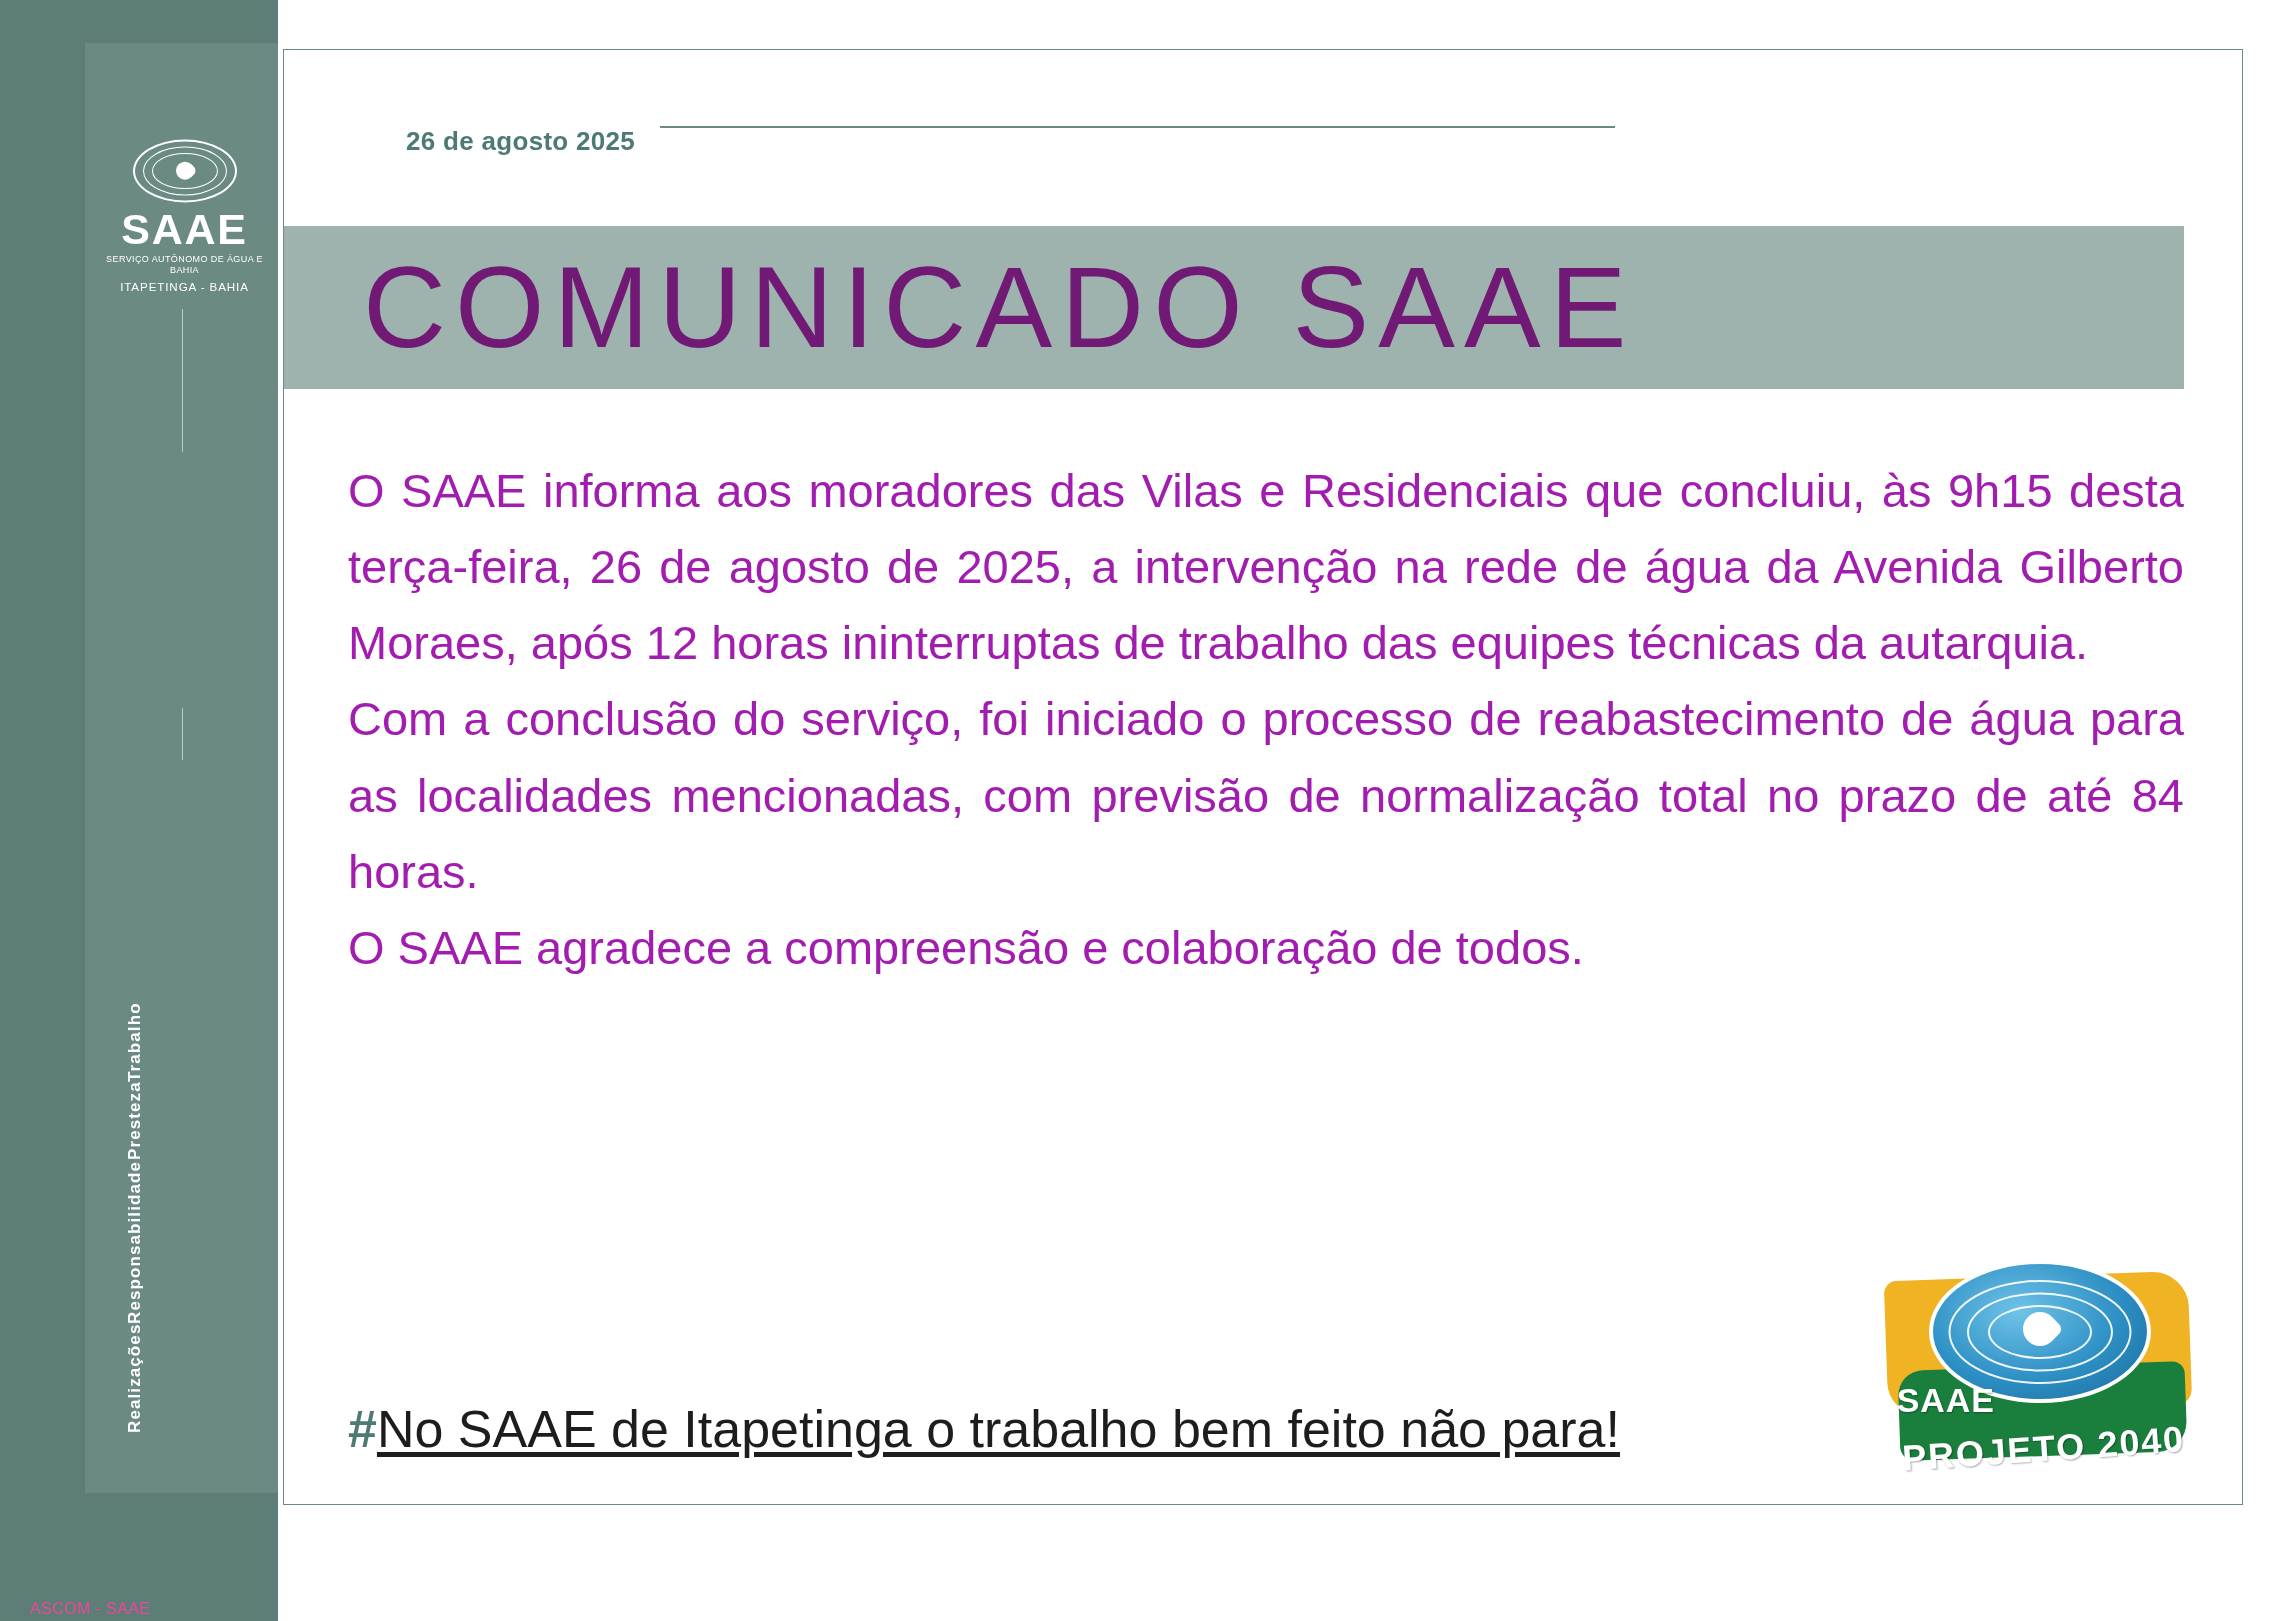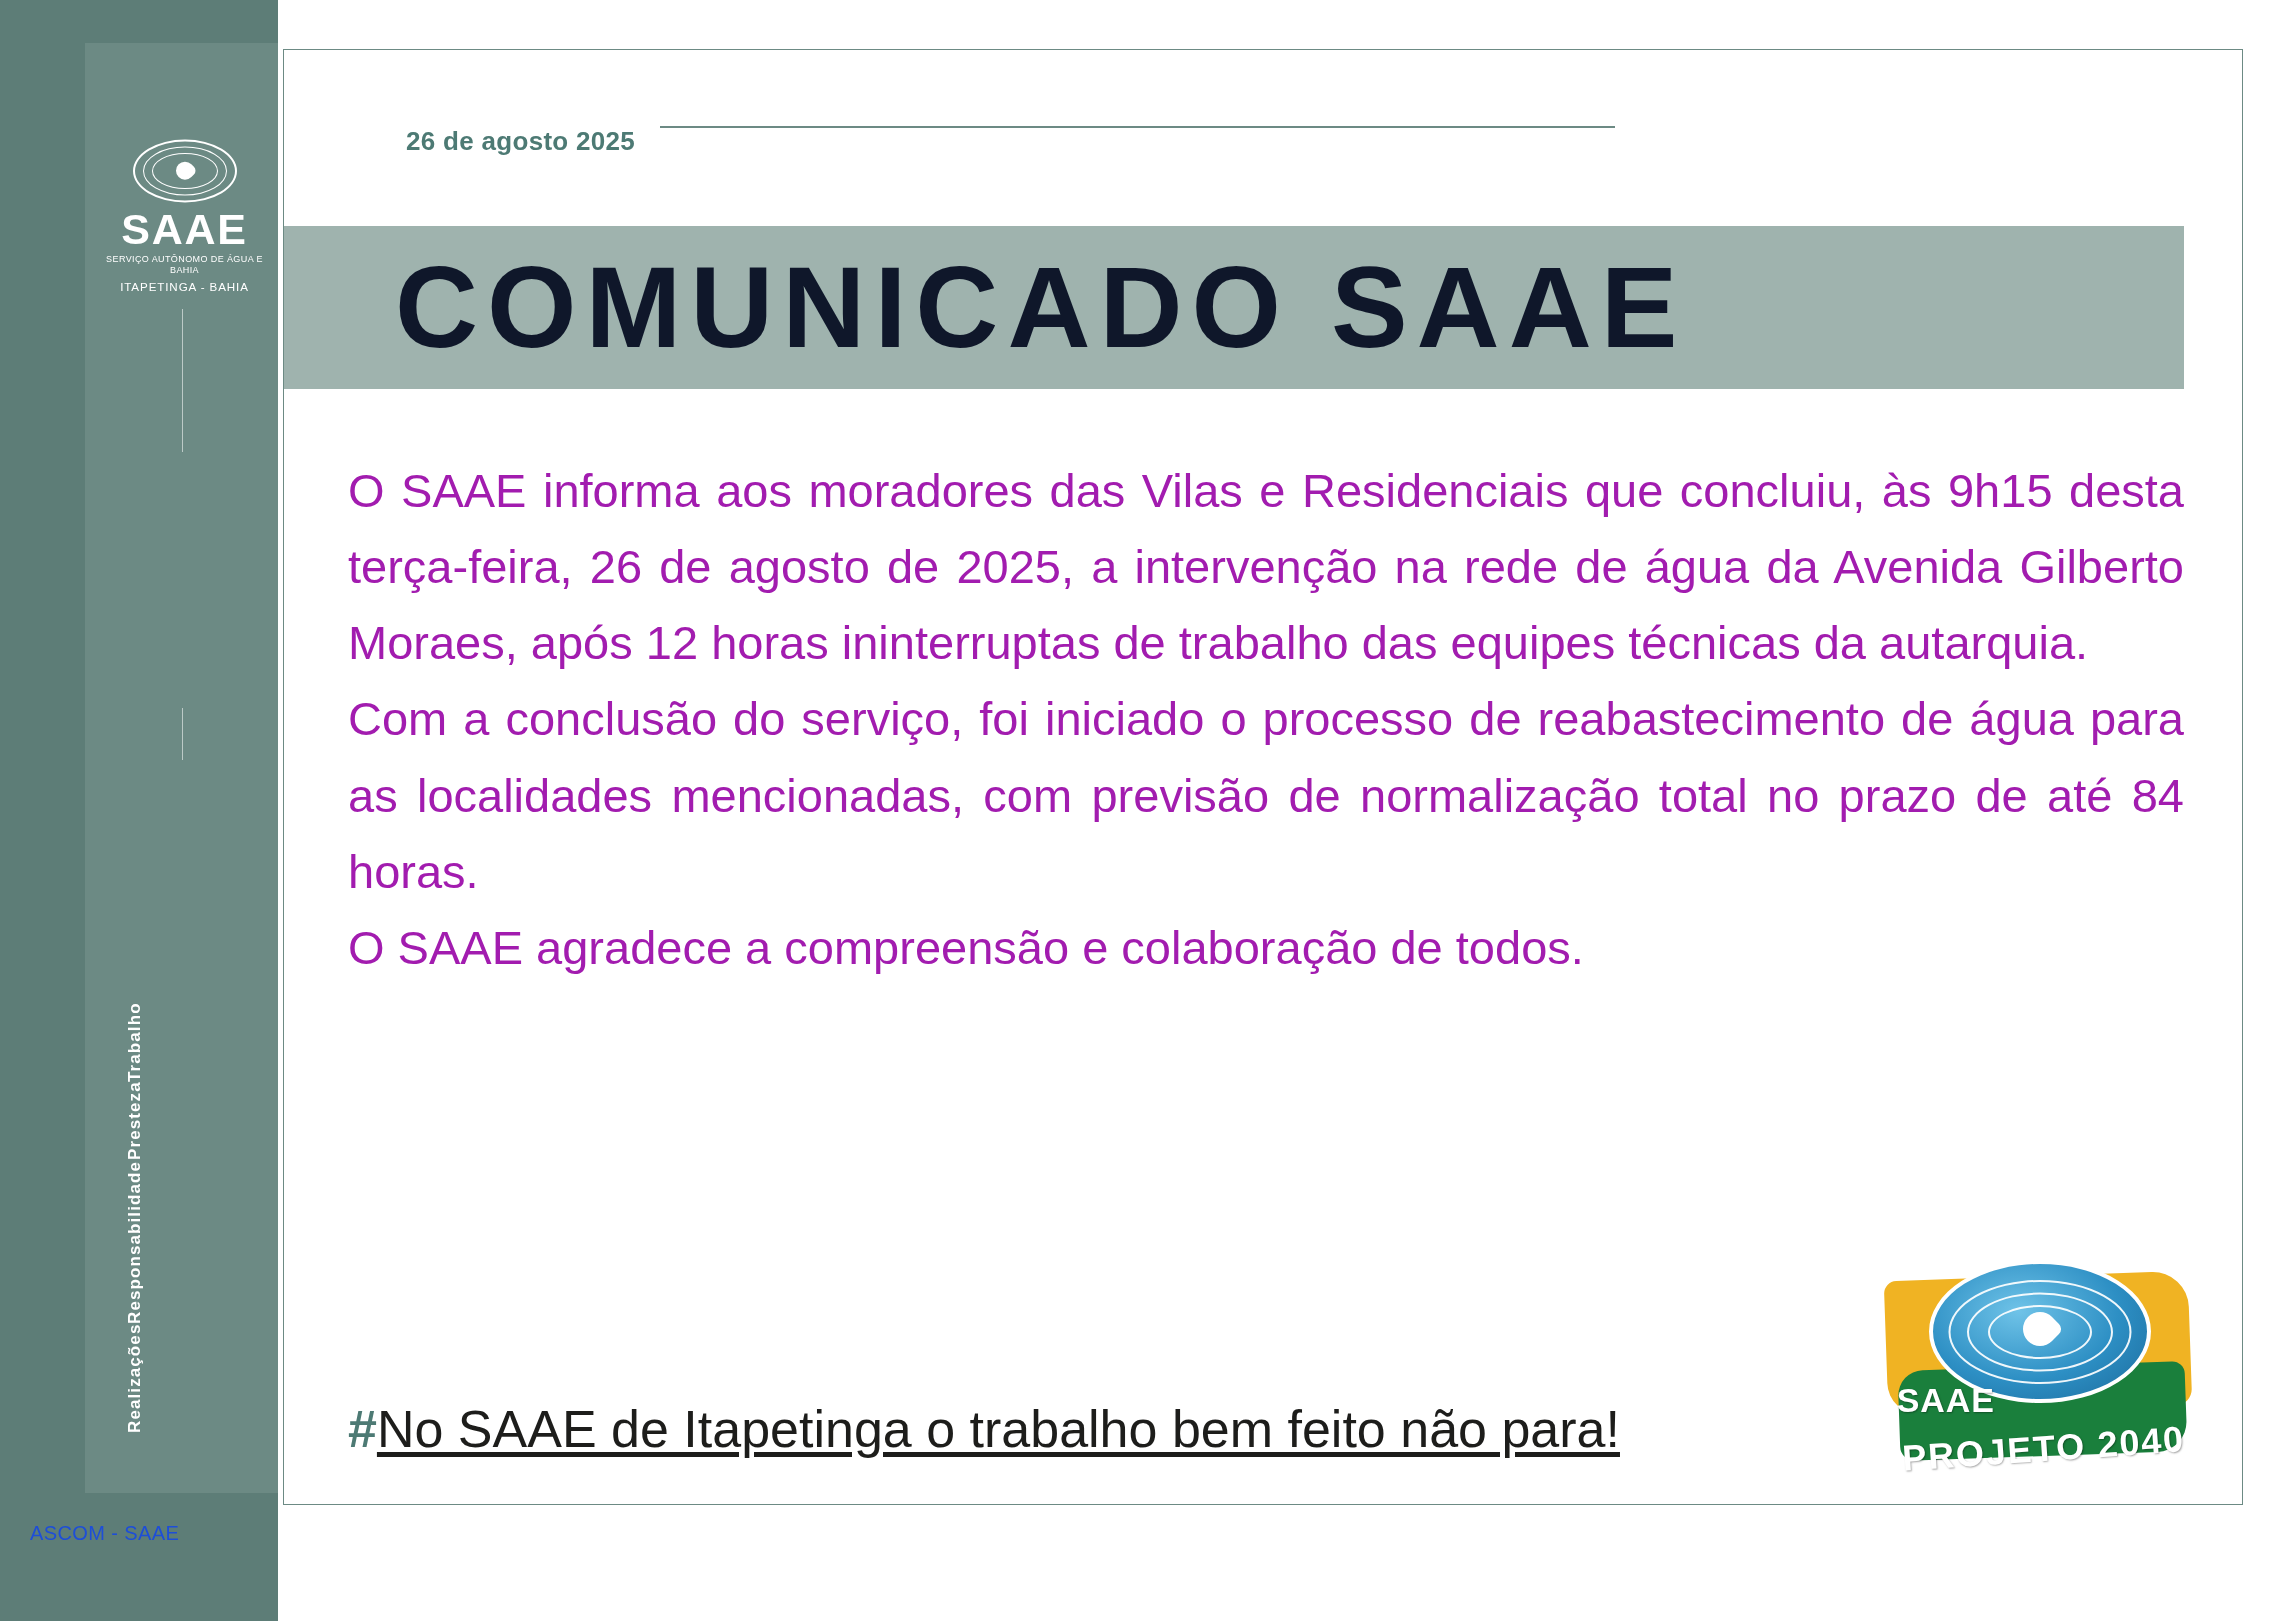--- a/index.html
+++ b/index.html
@@ -120,23 +120,23 @@
     flex-direction: row;
     align-items: flex-start;
     justify-content: flex-start;
     gap: 0;
   }
   .vword { margin: 0; padding: 0; }
 
   .ascom {
     position: absolute;
     left: 30px;
-    top: 1522px;
-    color: #1d4ed8;
-    font-size: 20px;
+    top: 1600px;
+    color: #ec4899;
+    font-size: 16px;
     letter-spacing: 0.4px;
   }
 
   
   .card {
     position: absolute;
     left: 283px;
     top: 49px;
     width: 1960px;
     height: 1456px;
@@ -173,27 +173,26 @@
     top: 176px;
     width: 1900px;
     height: 163px;
     background: #9fb3ae;
     display: flex;
     align-items: center;
     padding-left: 79px;
     box-sizing: border-box;
   }
   .title-text {
-    color: #0f172a;
+    color: #701a75;
     font-size: 115px;
-    font-weight: bold;
+    font-weight: normal;
     letter-spacing: 9px;
     line-height: 1;
     white-space: nowrap;
-    margin-left: 32px;
   }
 
   .body-text {
     position: absolute;
     left: 64px;
     top: 403px;
     width: 1836px;
     color: #a21caf;
     font-size: 47px;
     line-height: 1.62;

